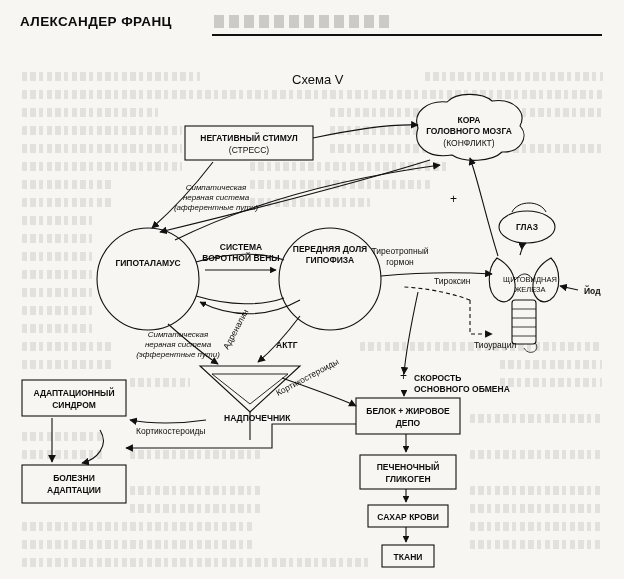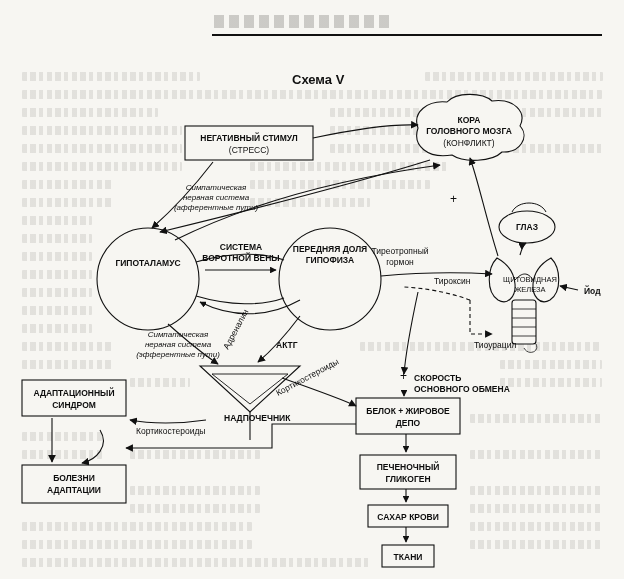--- a/index.html
+++ b/index.html
@@ -73,21 +73,21 @@
     top: 34px;
     width: 390px;
     height: 2px;
     background: #111;
   }
   .scheme-title {
     position: absolute;
     left: 292px;
     top: 72px;
     font-size: 13px;
-    font-weight: bold;
+    font-weight: normal;
     color: #111;
   }
   svg.diagram {
     position: absolute;
     left: 0;
     top: 0;
     width: 624px;
     height: 579px;
   }
   svg.diagram text {
@@ -144,20 +144,21 @@
     <div class="ghost-line" style="left:470px; top:504px; width:132px;"></div>
     <div class="ghost-line" style="left:130px; top:504px; width:130px;"></div>
     <div class="ghost-line" style="left:22px;  top:522px; width:230px;"></div>
     <div class="ghost-line" style="left:470px; top:522px; width:132px;"></div>
     <div class="ghost-line" style="left:22px;  top:540px; width:230px;"></div>
     <div class="ghost-line" style="left:470px; top:540px; width:132px;"></div>
     <div class="ghost-line" style="left:22px;  top:558px; width:350px;"></div>
   </div>
 
   <div class="header-ghost"></div>
+  <div class="header-title">АЛЕКСАНДЕР ФРАНЦ</div>
   <div class="header-rule"></div>
   <div class="scheme-title">Схема V</div>
 
   <svg class="diagram" viewBox="0 0 624 579">
     <defs>
       <marker id="arrow" viewBox="0 0 10 10" refX="9" refY="5" markerWidth="7" markerHeight="7" orient="auto-start-reverse">
         <path d="M 0 0 L 10 5 L 0 10 z" fill="#111"></path>
       </marker>
       <marker id="arrowsm" viewBox="0 0 10 10" refX="9" refY="5" markerWidth="6" markerHeight="6" orient="auto-start-reverse">
         <path d="M 0 0 L 10 5 L 0 10 z" fill="#111"></path>

